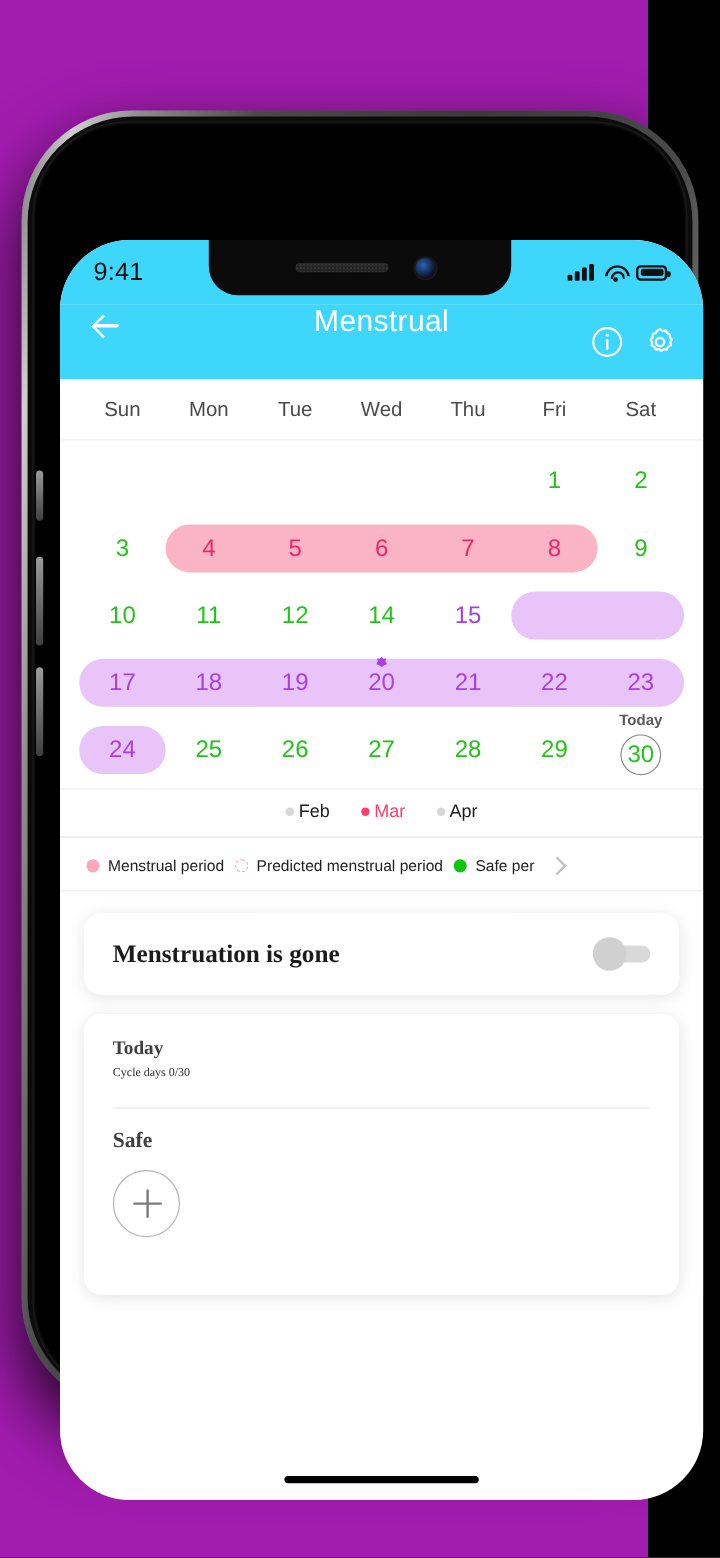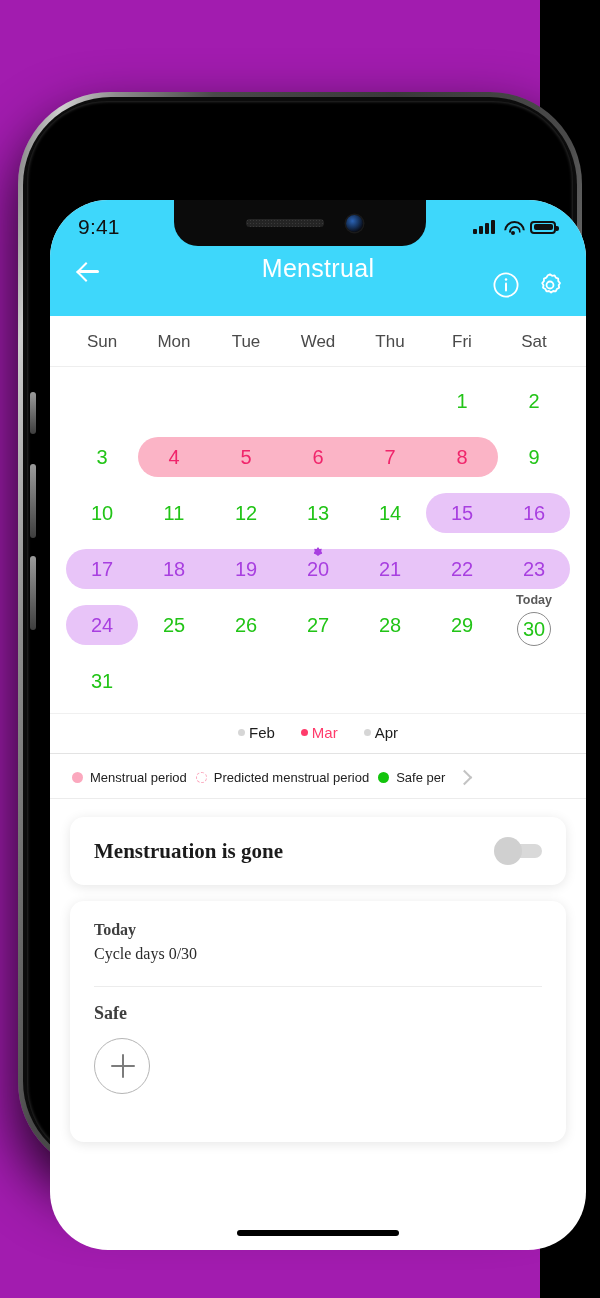--- a/index.html
+++ b/index.html
@@ -210,21 +210,21 @@
   .switch .knob {
     position: absolute; left: -2px; top: -7px;
     width: 28px; height: 28px; border-radius: 50%;
     background: #d0d0d0;
   }
 
   .card-status { padding: 20px 24px 22px; }
   .today-head { font-size: 16px; font-weight: 700; color: #3f3f3f; margin-bottom: 6px; }
   .status-row { display: flex; align-items: flex-end; justify-content: space-between; }
   .status-title { font-size: 26px; font-weight: 700; color: #FE9DB4; letter-spacing: .2px; }
-  .cycle { font-size: 16px; color: #2b2b2b; margin-bottom: 5px; }
+  .cycle { font-size: 10px; color: #2b2b2b; margin-bottom: 5px; }
   .cycle b { font-weight: 400; }
   .divider { height: 1px; background: #ececec; margin: 18px 0 16px; }
   .state-head { font-size: 18px; font-weight: 700; color: #3f3f3f; margin-bottom: 14px; }
   .add-btn {
     width: 56px; height: 56px; border-radius: 50%;
     border: 1.4px solid #b5b5b5;
     position: relative; cursor: pointer;
   }
   .add-btn::before, .add-btn::after {
     content:""; position:absolute; background:#7c7c7c; border-radius:1px;
@@ -358,30 +358,24 @@
               <div class="cell">
                 <span>10</span>
               </div>
               <div class="cell">
                 <span>11</span>
               </div>
               <div class="cell">
                 <span>12</span>
               </div>
               <div class="cell">
-                <span>13</span>
-              </div>
-              <div class="cell">
                 <span>14</span>
               </div>
               <div class="cell fertile">
                 <span>15</span>
-              </div>
-              <div class="cell fertile">
-                <span>16</span>
               </div>
             </div>
             <div class="week">
               <div class="pill purple" style="left: 0%; width: 100%;"></div>
               <div class="cell fertile">
                 <span>17</span>
               </div>
               <div class="cell fertile">
                 <span>18</span>
               </div>
@@ -418,43 +412,20 @@
               </div>
               <div class="cell">
                 <span>28</span>
               </div>
               <div class="cell">
                 <span>29</span>
               </div>
               <div class="cell today-cell">
                 <span class="today-label">Today</span>
                 <span class="today-ring">30</span>
-              </div>
-            </div>
-            <div class="week">
-              <div class="cell">
-                <span>31</span>
-              </div>
-              <div class="cell empty">
-                <span></span>
-              </div>
-              <div class="cell empty">
-                <span></span>
-              </div>
-              <div class="cell empty">
-                <span></span>
-              </div>
-              <div class="cell empty">
-                <span></span>
-              </div>
-              <div class="cell empty">
-                <span></span>
-              </div>
-              <div class="cell empty">
-                <span></span>
               </div>
             </div>
           </div>
       </div>
 
       <div class="months" id="months">
           <div class="month">
             <span class="mdot"></span>
             <span class="mlabel">Feb</span>
           </div>

